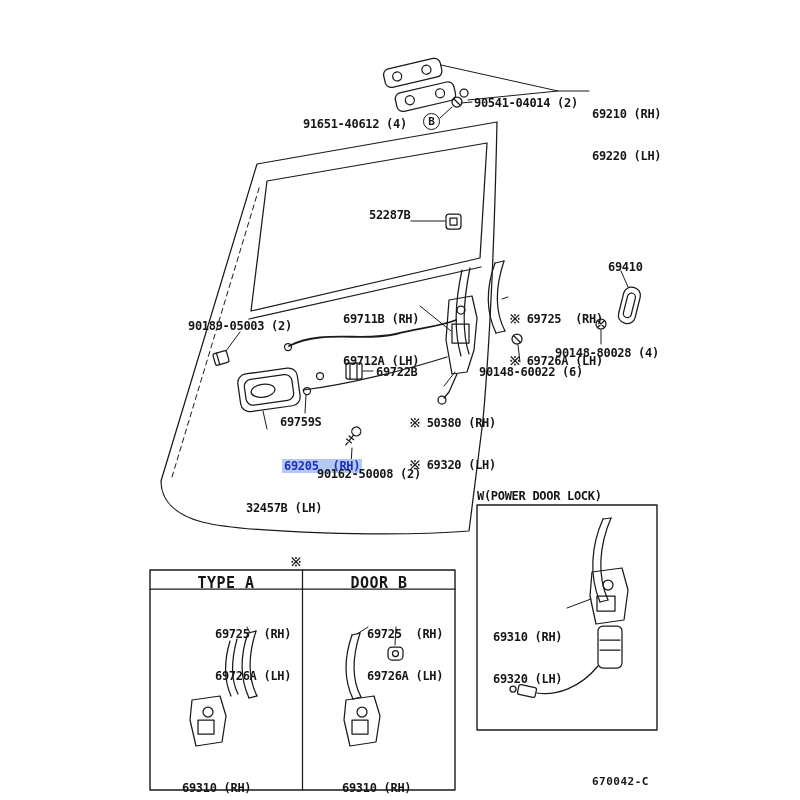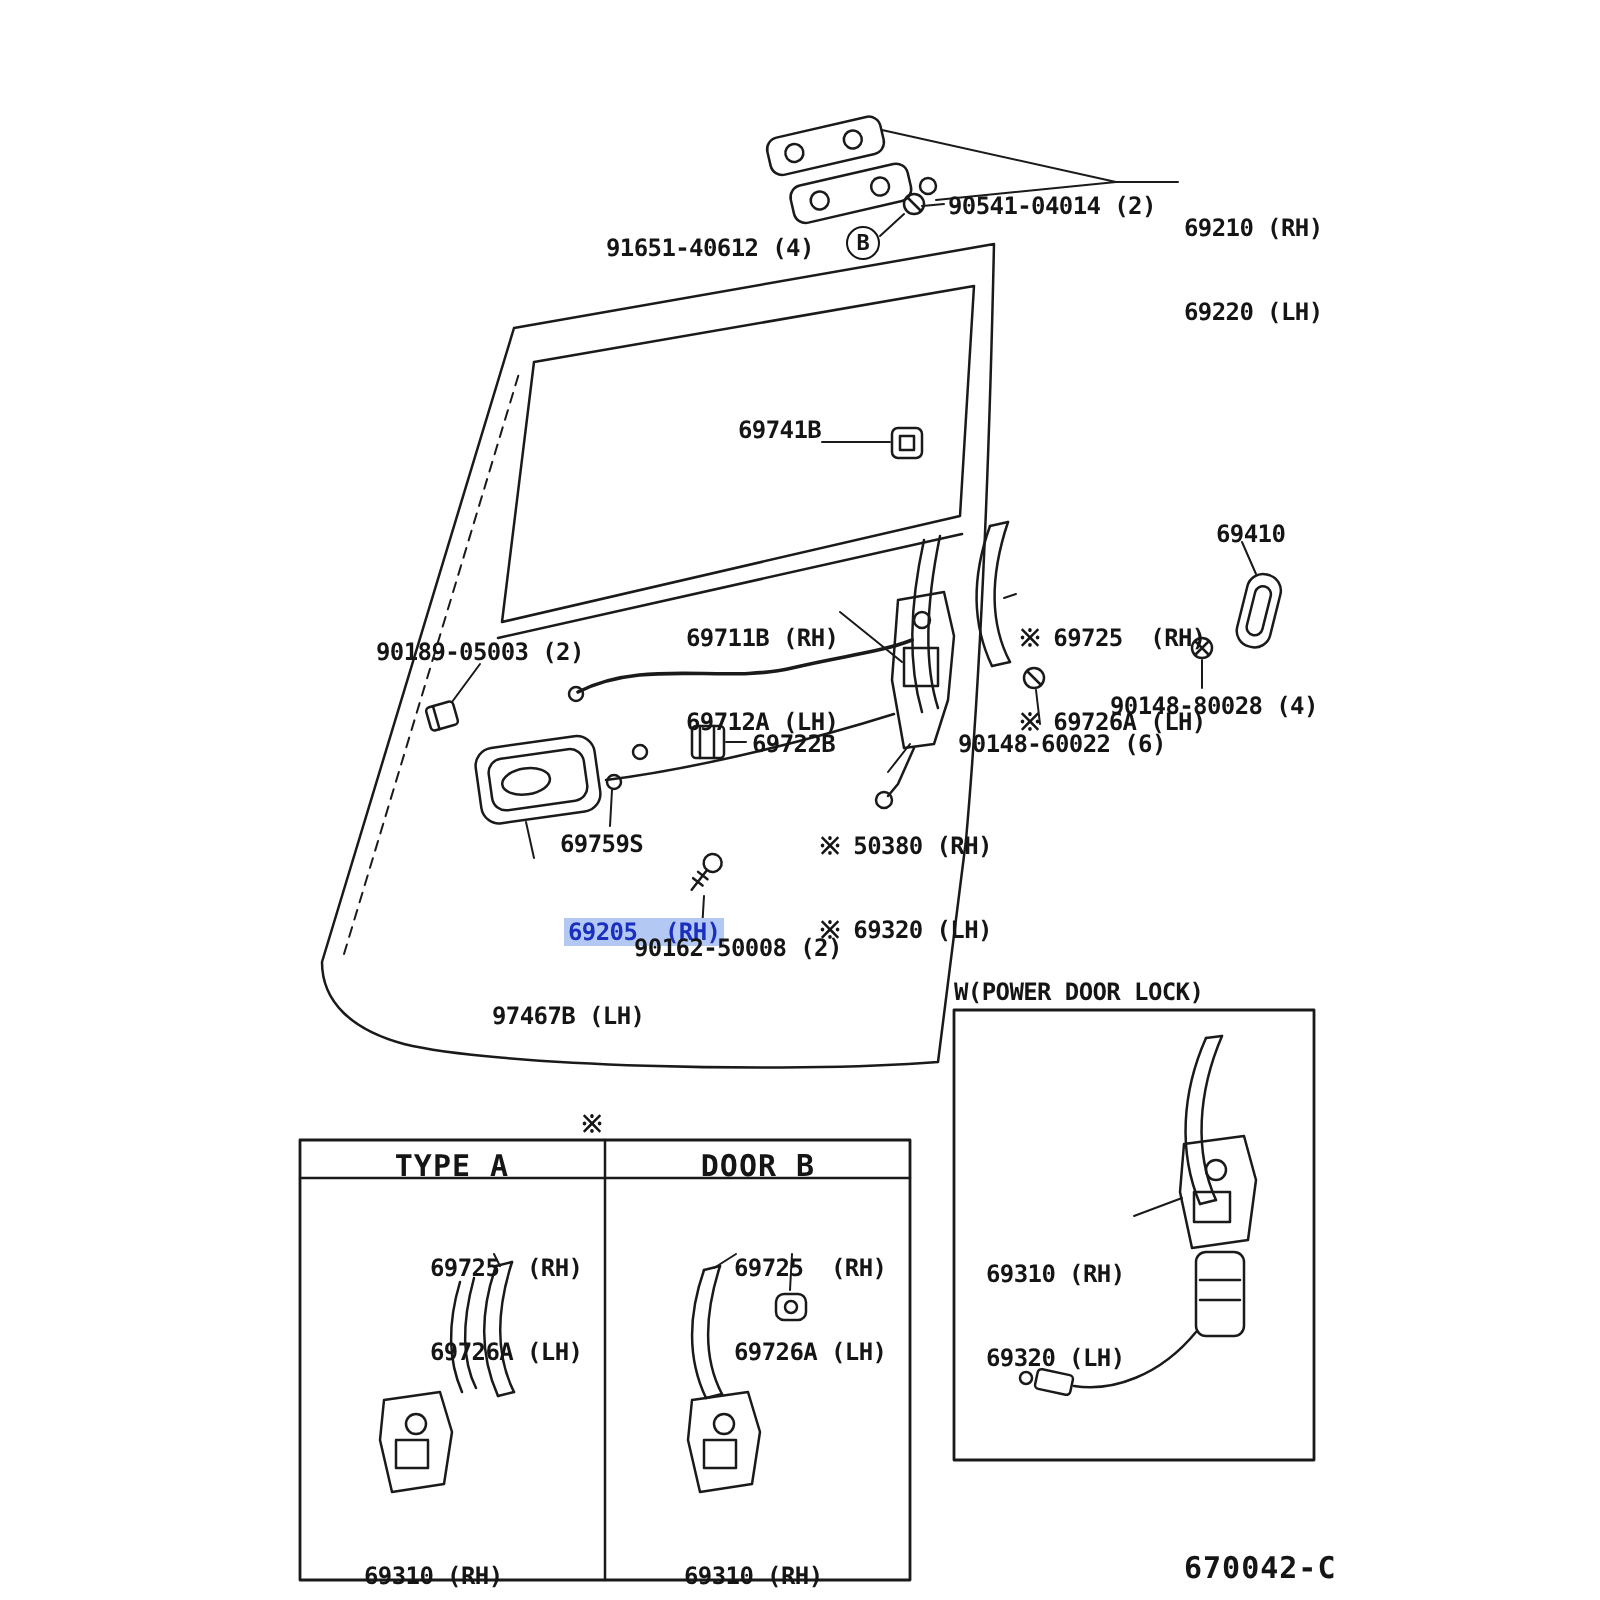--- a/index.html
+++ b/index.html
@@ -8,21 +8,21 @@
   #stage { position:relative; width:707px; height:800px; background:#fff; overflow:hidden; }
   svg.art { position:absolute; left:0; top:0; }
   .lbl { position:absolute; color:#151515; font-size:12px; font-weight:bold;
          line-height:14px; white-space:pre; letter-spacing:-0.3px; }
   .lbl .hl { background:var(--hl-bg,#b4c8f4); color:var(--hl-fg,#1b2fbf); padding:0 2px;margin-left:36px; }
   .circ { position:absolute; width:17px; height:17px; border:1.6px solid #151515; border-radius:50%;
           display:flex; align-items:center; justify-content:center;
           font-size:11px; font-weight:bold; color:#151515; }
   .hdr { position:absolute; text-align:center; font-size:15px; font-weight:bold; color:#151515;
          letter-spacing:0.5px; }
-  .figcode { position:absolute; font-size:15px; font-weight:bold; color:#151515; letter-spacing:0.5px; }
+  .figcode { position:absolute; font-size:11px; font-weight:bold; color:#151515; letter-spacing:0.5px; }
 </style>
 </head>
 <body>
 
 <div id="stage">
 
   <svg class="art" width="800" height="800" viewBox="0 0 800 800">
     <g stroke="#1a1a1a" fill="none" stroke-width="1.25" stroke-linecap="round" stroke-linejoin="round">
 
       <g>
@@ -179,21 +179,21 @@
     <div>69210 (RH)</div>
     <div>69220 (LH)</div>
   </div>
 
   <div class="lbl" style="left:474px;top:96px">90541-04014 (2)</div>
 
   <div class="lbl" style="left:303px;top:117px">91651-40612 (4)</div>
 
   <div class="circ" style="left:423px;top:113px">B</div>
 
-  <div class="lbl" style="left:369px;top:208px">69741B</div>
+  <div class="lbl" style="left:369px;top:208px">52287B</div>
 
   <div class="lbl" style="left:343px;top:284px">
     <div>69711B (RH)</div>
     <div>69712A (LH)</div>
   </div>
 
   <div class="lbl" style="left:608px;top:260px">69410</div>
 
   <div class="lbl" style="left:510px;top:284px">
     <div>※ 69725  (RH)</div>
@@ -210,21 +210,21 @@
 
   <div class="lbl" style="left:410px;top:388px">
     <div>※ 50380 (RH)</div>
     <div>※ 69320 (LH)</div>
   </div>
 
   <div class="lbl" style="left:280px;top:415px">69759S</div>
 
   <div class="lbl" style="left:246px;top:431px">
     <div><span class="hl">69205  (RH)</span></div>
-    <div>97467B (LH)</div>
+    <div>32457B (LH)</div>
   </div>
 
   <div class="lbl" style="left:317px;top:467px">90162-50008 (2)</div>
 
   <div class="lbl" style="left:477px;top:489px">W(POWER DOOR LOCK)</div>
 
   <div class="lbl" style="left:493px;top:602px">
     <div>69310 (RH)</div>
     <div>69320 (LH)</div>
   </div>

